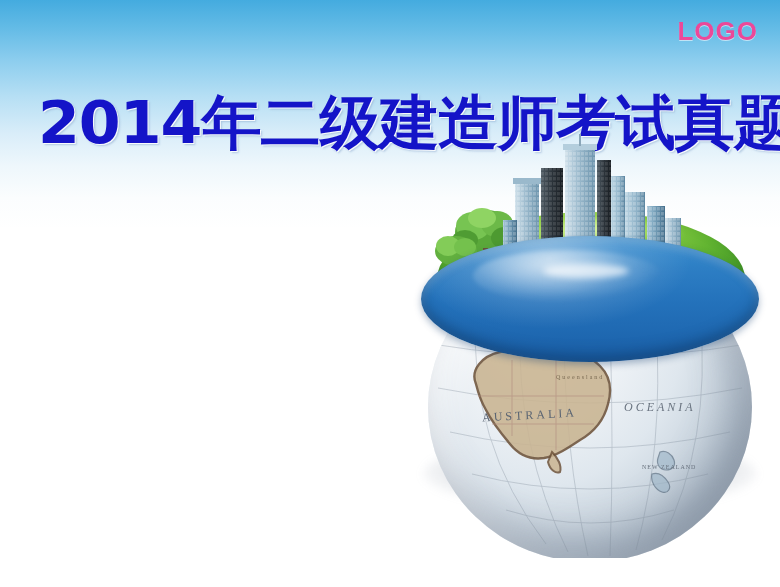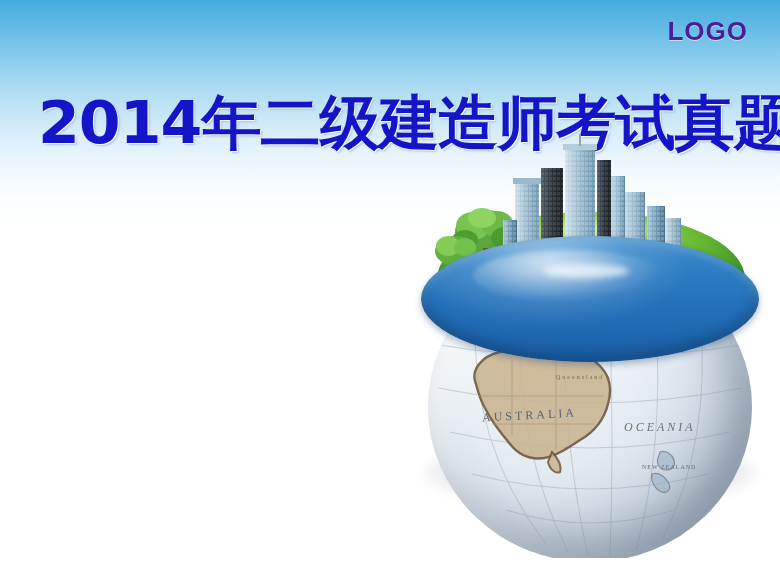--- a/index.html
+++ b/index.html
@@ -36,26 +36,26 @@
     position: absolute;
     left: 0; top: 228px;
     width: 780px;
     height: 360px;
     background: #ffffff;
   }
 
   
   .logo {
     position: absolute;
-    right: 32px;
+    right: 22px;
     top: 16px;
     font-size: 26px;
     font-weight: bold;
     letter-spacing: 1px;
-    color: #4c1d95;
+    color: #ec4899;
     text-shadow: 0 1px 0 rgba(255,255,255,0.55);
     font-family: "Liberation Sans", sans-serif;
   }
 
   
   .title {
     position: absolute;
     left: 38px;
     top: 84px;
     width: 716px;
@@ -162,21 +162,21 @@
     pointer-events: none;
   }
   .lbl-australia {
     left: 54px; top: 156px;
     font-size: 12px;
     letter-spacing: 3px;
     color: #5a6472;
     transform: rotate(-3deg);
   }
   .lbl-oceania {
-    left: 196px; top: 168px;
+    left: 196px; top: 148px;
     font-size: 12px;
     letter-spacing: 3px;
     color: #6a7480;
     font-style: italic;
   }
   .lbl-nz {
     left: 214px; top: 212px;
     font-size: 6px;
     letter-spacing: 1px;
     color: #69737f;

